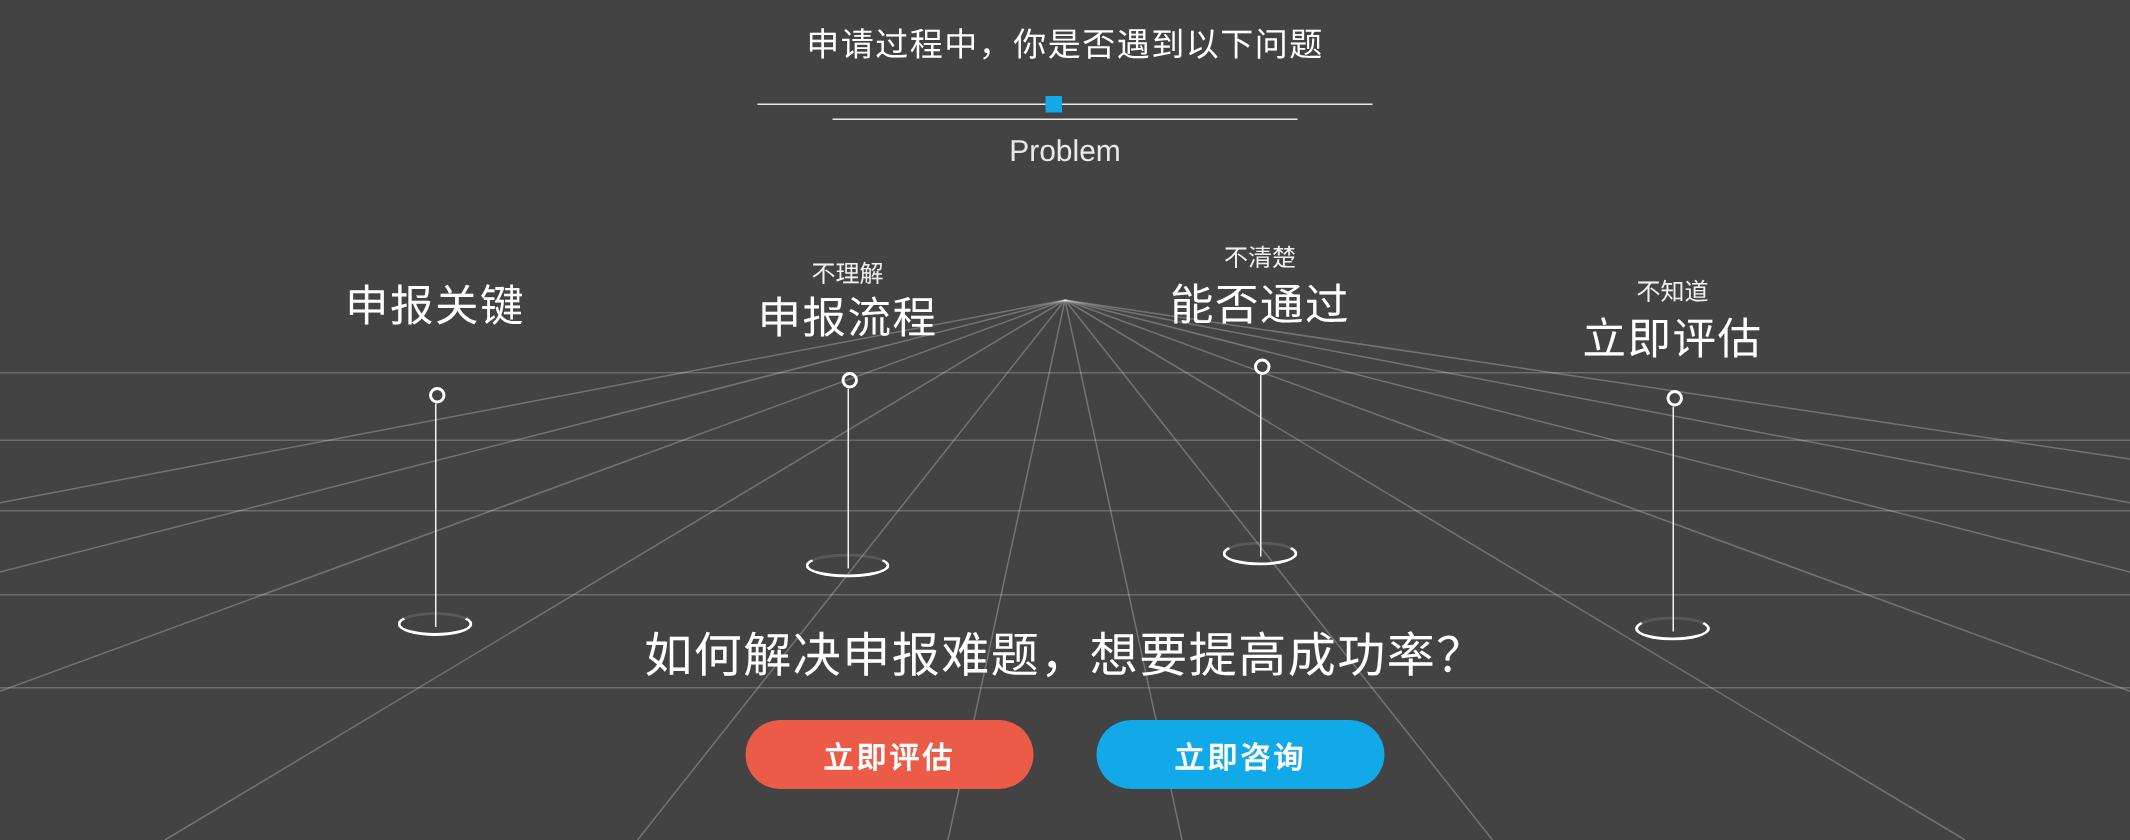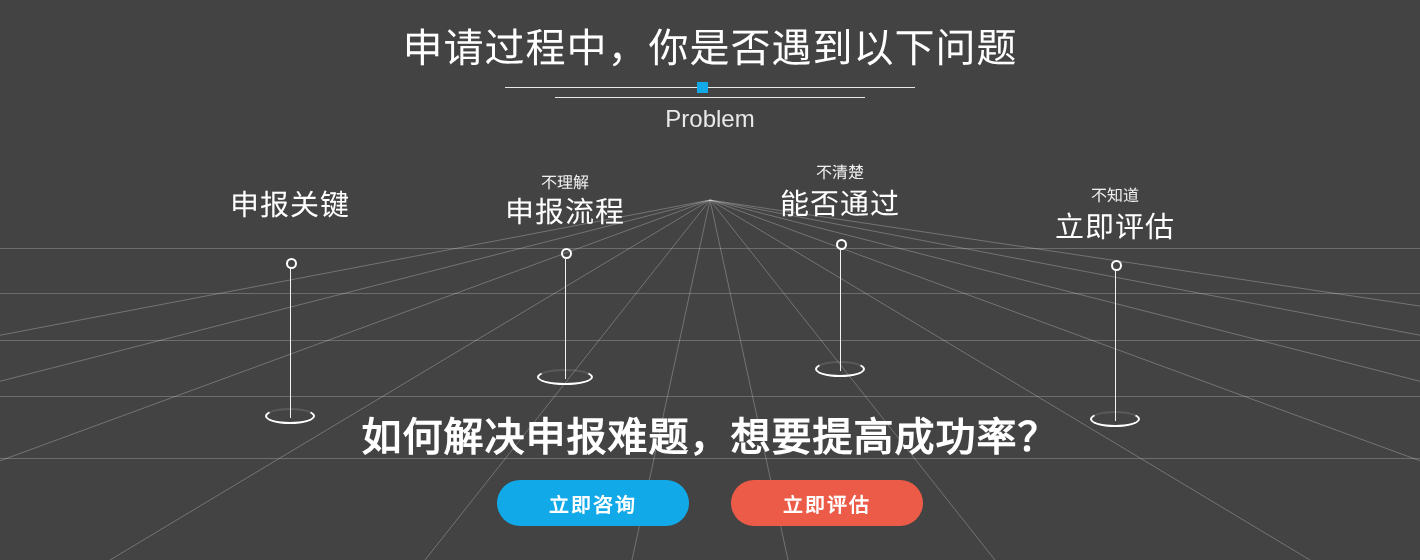--- a/index.html
+++ b/index.html
@@ -38,22 +38,22 @@
   
   #header {
     position: absolute;
     left: 0;
     top: 0;
     width: 1420px;
     text-align: center;
   }
   #section-title {
     margin: 0;
-    padding-top: 26px;
-    font-size: 40px;
+    padding-top: 8px;
+    font-size: 22px;
     font-weight: 400;
     letter-spacing: 1px;
     line-height: 44px;
     color: #ffffff;
   }
   #divider {
     position: relative;
     width: 430px;
     height: 24px;
     margin: 6px auto 0 auto;
@@ -78,21 +78,21 @@
     position: absolute;
     left: 202px;
     top: 6px;
     width: 11px;
     height: 11px;
     background: #12a9e8;
   }
   #section-subtitle {
     margin: 0;
     padding-top: 6px;
-    font-size: 24px;
+    font-size: 20px;
     font-weight: 400;
     line-height: 26px;
     color: #e9e9e9;
   }
 
   
   .problem-item {
     position: absolute;
     text-align: center;
     width: 260px;
@@ -151,22 +151,22 @@
   
   #cta {
     position: absolute;
     left: 0;
     top: 418px;
     width: 1420px;
     text-align: center;
   }
   #cta-heading {
     margin: 0;
-    font-size: 40px;
-    font-weight: 700;
+    font-size: 32px;
+    font-weight: 400;
     line-height: 38px;
     letter-spacing: 1px;
     color: #ffffff;
   }
   #cta-buttons {
     margin-top: 24px;
     display: flex;
     justify-content: center;
     gap: 42px;
   }
@@ -268,18 +268,18 @@
   </div>
   <div class="pin" style="left:1090px; top:260px; width:50px; height:166px;">
     <span class="pin-head"></span>
     <span class="pin-stem" style="height:150px;"></span>
     <span class="pin-base" style="top:151px;"></span>
   </div>
 
   <div id="cta">
     <h2 id="cta-heading">如何解决申报难题，想要提高成功率？</h2>
     <div id="cta-buttons">
+      <button class="cta-button secondary" type="button">立即评估</button>
       <button class="cta-button primary" type="button">立即咨询</button>
-      <button class="cta-button secondary" type="button">立即评估</button>
     </div>
   </div>
 
 </div>
 
 </body></html>

